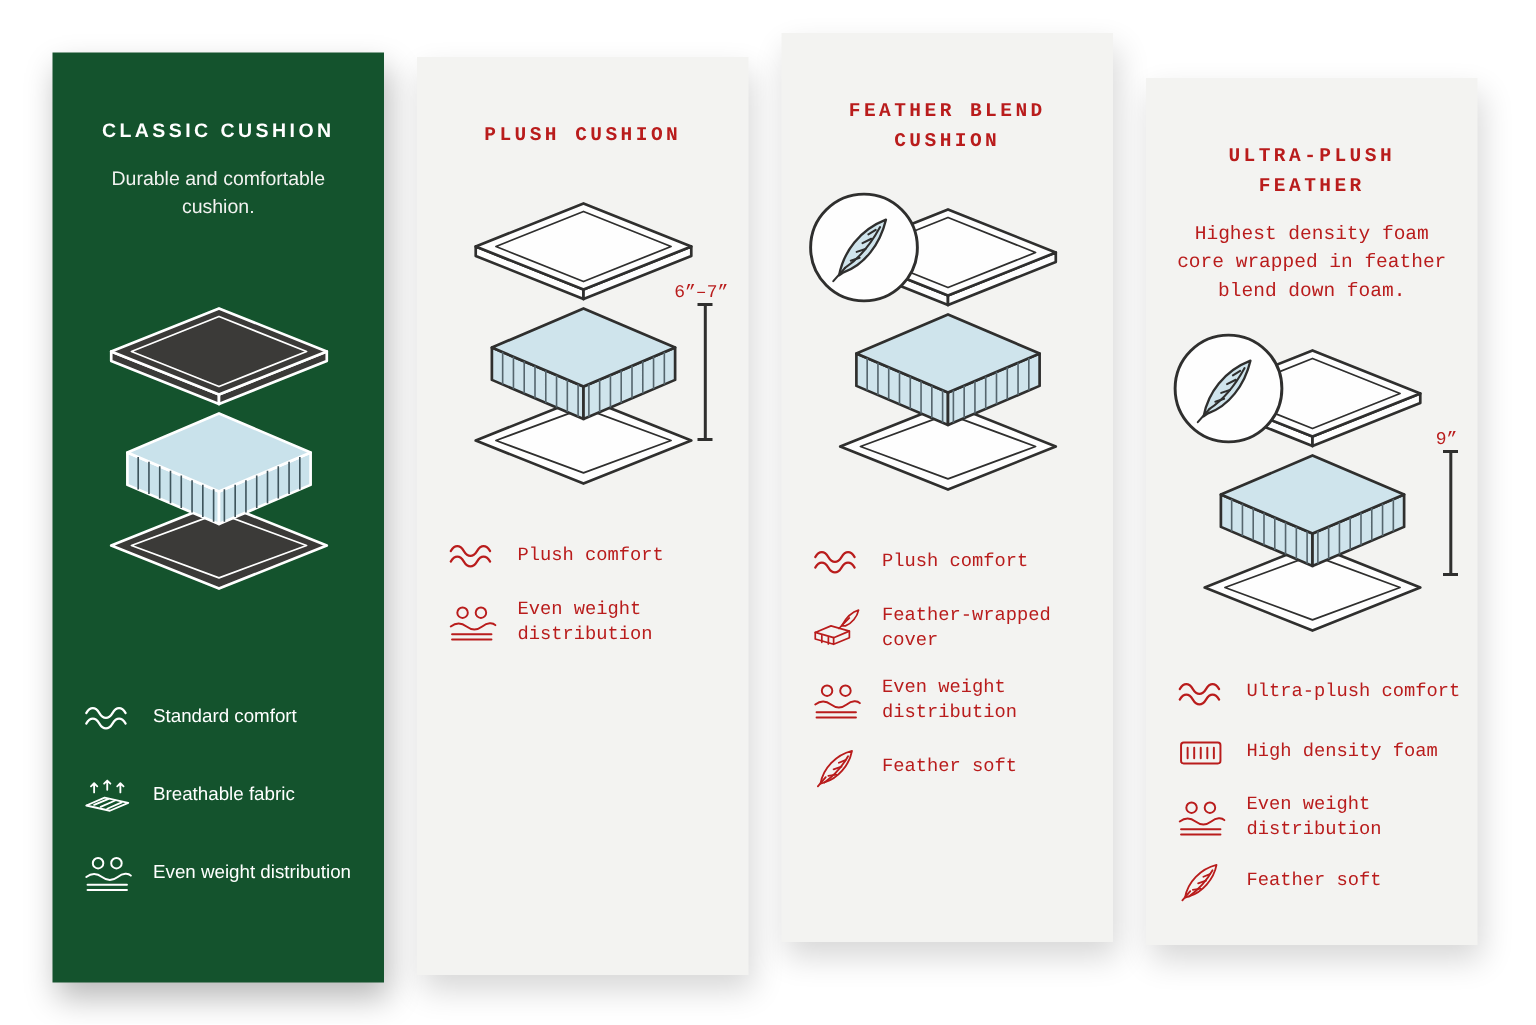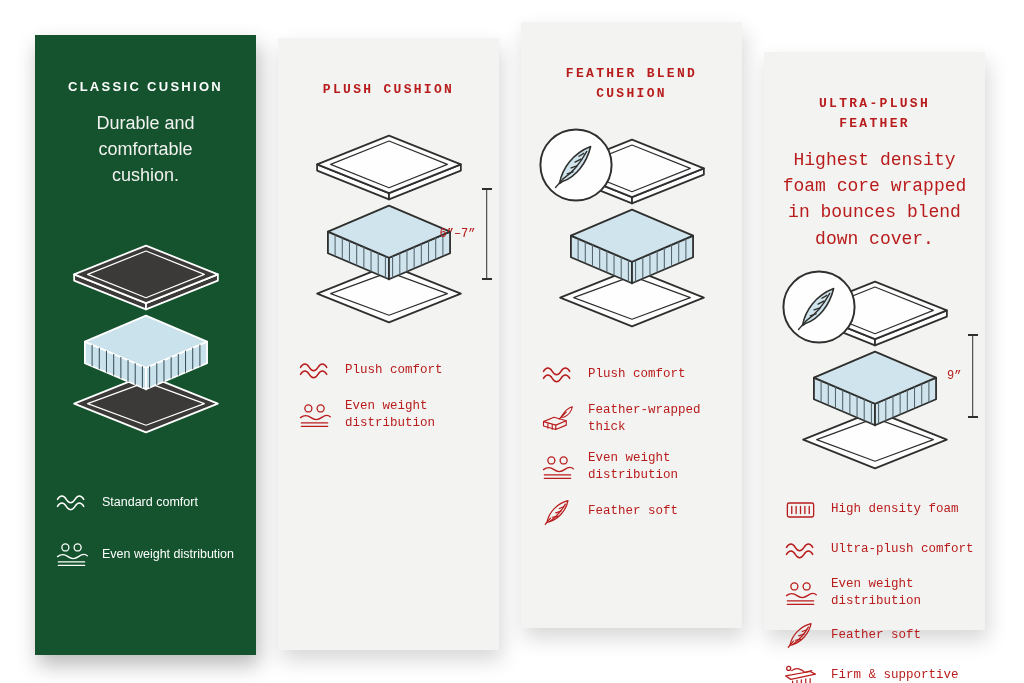--- a/index.html
+++ b/index.html
@@ -17,35 +17,35 @@
     --line:#2F2F2E;--layer-fill:#FEFEFE;--foam:#CFE4EC;--hatch:#55656D;
     box-shadow:3px 10px 20px rgba(0,0,0,.16);
     font-family:Liberation Mono, monospace;
   }
   .card--dark{
     background:#14532d;color:#FFFFFF;
     --line:#FFFFFF;--layer-fill:#3B3A38;--foam:#C9E2EB;--hatch:#3E545C;
     box-shadow:3px 10px 20px rgba(0,0,0,.28);
   }
   .title{margin:0;font-size:13px;font-weight:700;letter-spacing:2.3px;line-height:1.55;}
-  .desc{margin:13px auto 0;font-size:18px;line-height:1.45;max-width:184px;}
+  .desc{margin:13px auto 0;font-size:13px;line-height:1.45;max-width:184px;}
   .card--dark .desc{max-width:150px;color:#F2F2F0;}
   .illus{position:relative;width:162px;margin:32px auto 0;}
   .card--dark .illus{margin-top:54px;}
   .illus > svg{display:block;width:162px;height:194px;}
   .badge{position:absolute;left:-14px;top:-10px;width:78px;height:78px;}
   .badge svg{width:100%;height:100%;display:block;}
-  .ruler{position:absolute;right:-22px;top:56px;display:flex;align-items:center;}
+  .ruler{position:absolute;right:-22px;top:56px;display:flex;align-items:center;flex-direction:column;}
   .ruler-label{font-size:12px;margin-right:6px;white-space:nowrap;}
   .ruler-line{position:relative;width:10px;height:88px;display:inline-block;
     border-top:2px solid var(--line);border-bottom:2px solid var(--line);}
   .ruler-line::after{content:"";position:absolute;left:50%;top:0;bottom:0;width:1.6px;
     background:var(--line);transform:translateX(-50%);}
   .features{margin:30px auto 0;width:192px;display:flex;flex-direction:column;gap:14px;}
-  .card--dark .features{margin-top:52px;gap:24px;}
+  .card--dark .features{margin-top:68px;gap:24px;}
   .feature{display:flex;align-items:center;gap:13px;text-align:left;}
   .f-icon{flex:0 0 36px;display:flex;justify-content:center;}
   .f-icon svg{width:35px;height:28px;display:block;}
   .f-label{font-size:12.5px;line-height:1.35;}
 </style>
 </head>
 <body>
 
 <svg aria-hidden="true" style="position:absolute;width:0;height:0;overflow:hidden">
   <defs>
@@ -188,20 +188,28 @@
       <span class="f-icon">
           <svg viewBox="0 0 40 32">
             <use href="#sym-wave"></use>
           </svg>
         </span>
       <span class="f-label">Standard comfort</span>
     </div>
     <div class="feature">
       <span class="f-icon">
           <svg viewBox="0 0 40 32">
+            <use href="#sym-breathable"></use>
+          </svg>
+        </span>
+      <span class="f-label">Breathable fabric</span>
+    </div>
+    <div class="feature">
+      <span class="f-icon">
+          <svg viewBox="0 0 40 32">
             <use href="#sym-even-weight"></use>
           </svg>
         </span>
       <span class="f-label">Even weight distribution</span>
     </div>
   </div>
 </section>
 
 <section class="card card--light" style="left:278px;top:38px;height:612px;">
   <h2 class="title">PLUSH CUSHION</h2>
@@ -254,21 +262,21 @@
           </svg>
         </span>
       <span class="f-label">Plush comfort</span>
     </div>
     <div class="feature">
       <span class="f-icon">
           <svg viewBox="0 0 40 32">
             <use href="#sym-feather-foam"></use>
           </svg>
         </span>
-      <span class="f-label">Feather-wrapped thick</span>
+      <span class="f-label">Feather-wrapped cover</span>
     </div>
     <div class="feature">
       <span class="f-icon">
           <svg viewBox="0 0 40 32">
             <use href="#sym-even-weight"></use>
           </svg>
         </span>
       <span class="f-label">Even weight distribution</span>
     </div>
     <div class="feature">
@@ -277,70 +285,62 @@
             <use href="#sym-feather"></use>
           </svg>
         </span>
       <span class="f-label">Feather soft</span>
     </div>
   </div>
 </section>
 
 <section class="card card--light" style="left:764px;top:52px;height:578px;">
   <h2 class="title">ULTRA-PLUSH FEATHER</h2>
-  <p class="desc">Highest density foam core wrapped in bounces blend down cover.</p>
+  <p class="desc">Highest density foam core wrapped in feather blend down foam.</p>
   <div class="illus" style="margin-top:26px;">
     <svg viewBox="0 0 180 216">
         <use href="#sym-cushion"></use>
       </svg>
     <div class="badge">
       <svg viewBox="0 0 80 80">
           <use href="#sym-feather-badge"></use>
         </svg>
     </div>
     <div class="ruler">
       <span class="ruler-label">9”</span>
       <span class="ruler-line" style="height:80px;"></span>
     </div>
   </div>
   <div class="features" style="margin-top:24px;gap:12px;">
     <div class="feature">
       <span class="f-icon">
           <svg viewBox="0 0 40 32">
+            <use href="#sym-wave"></use>
+          </svg>
+        </span>
+      <span class="f-label">Ultra-plush comfort</span>
+    </div>
+    <div class="feature">
+      <span class="f-icon">
+          <svg viewBox="0 0 40 32">
             <use href="#sym-density"></use>
           </svg>
         </span>
       <span class="f-label">High density foam</span>
     </div>
     <div class="feature">
       <span class="f-icon">
           <svg viewBox="0 0 40 32">
-            <use href="#sym-wave"></use>
-          </svg>
-        </span>
-      <span class="f-label">Ultra-plush comfort</span>
-    </div>
-    <div class="feature">
-      <span class="f-icon">
-          <svg viewBox="0 0 40 32">
             <use href="#sym-even-weight"></use>
           </svg>
         </span>
       <span class="f-label">Even weight distribution</span>
     </div>
     <div class="feature">
       <span class="f-icon">
           <svg viewBox="0 0 40 32">
             <use href="#sym-feather"></use>
           </svg>
         </span>
       <span class="f-label">Feather soft</span>
     </div>
-    <div class="feature">
-      <span class="f-icon">
-          <svg viewBox="0 0 40 32">
-            <use href="#sym-firm"></use>
-          </svg>
-        </span>
-      <span class="f-label">Firm &amp; supportive</span>
-    </div>
   </div>
 </section>
 
 </body></html>

